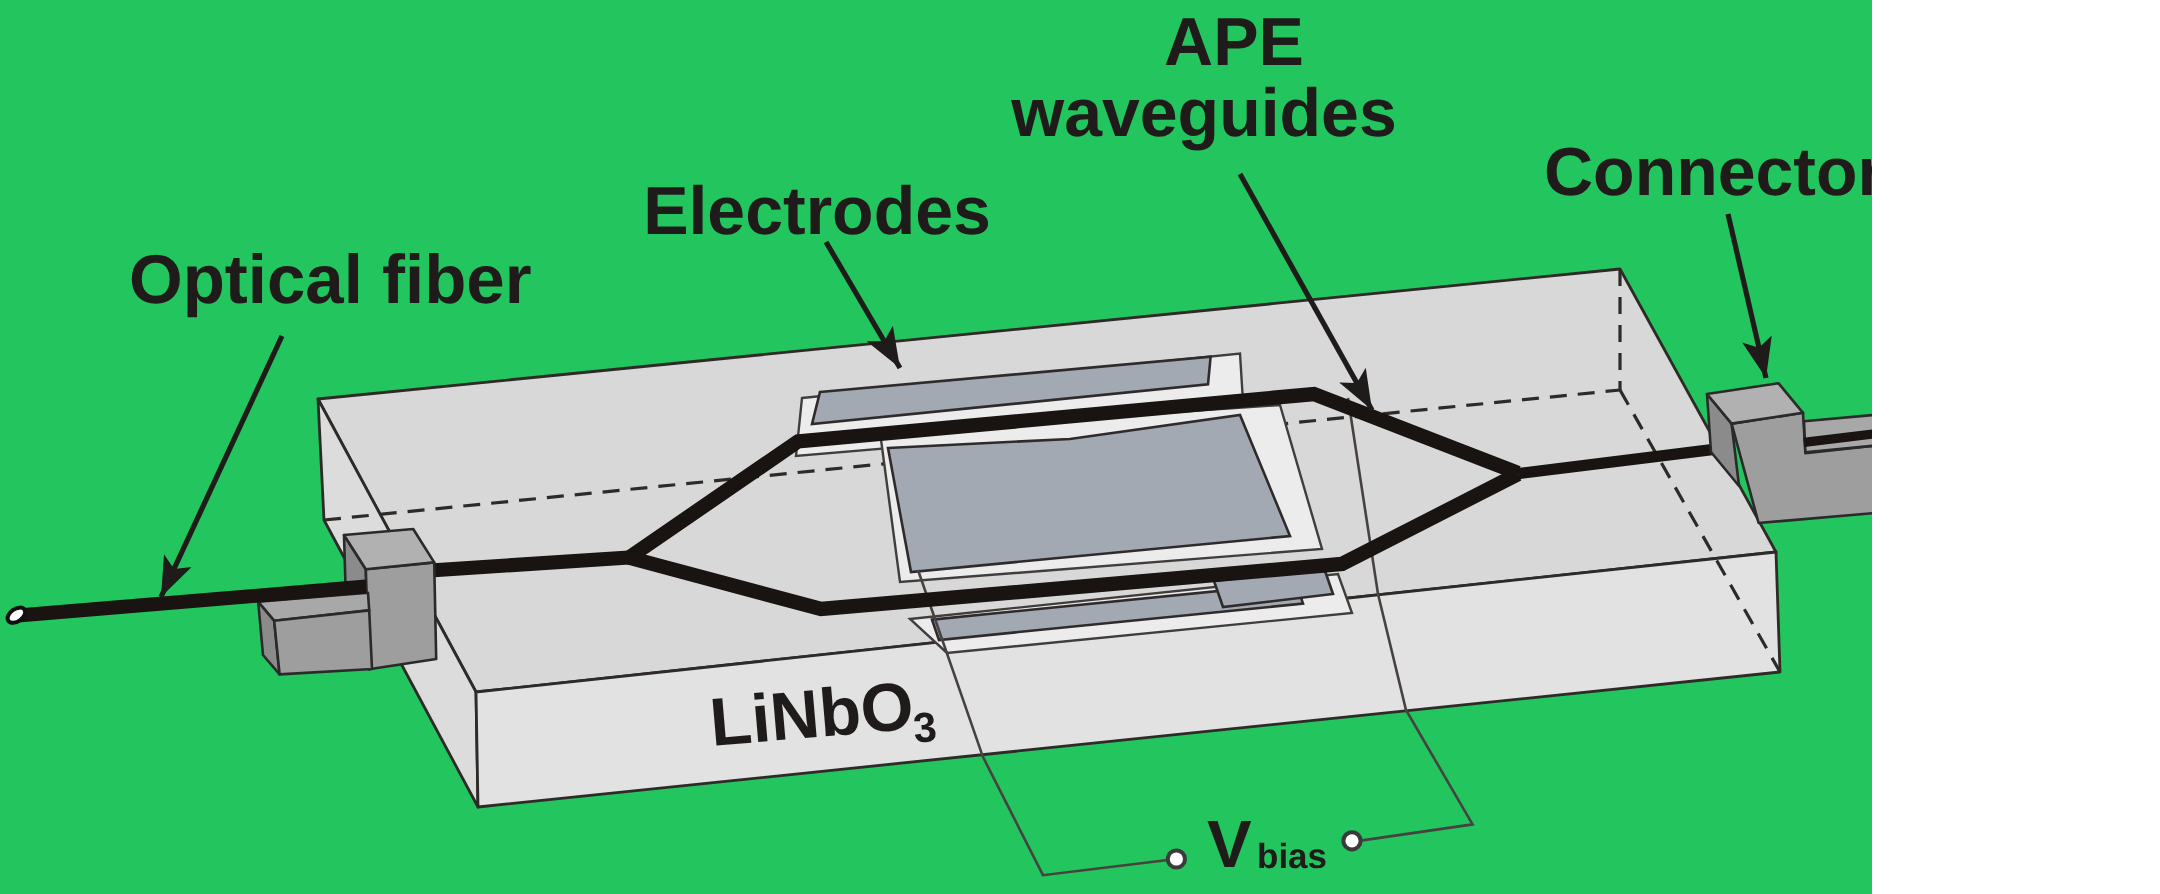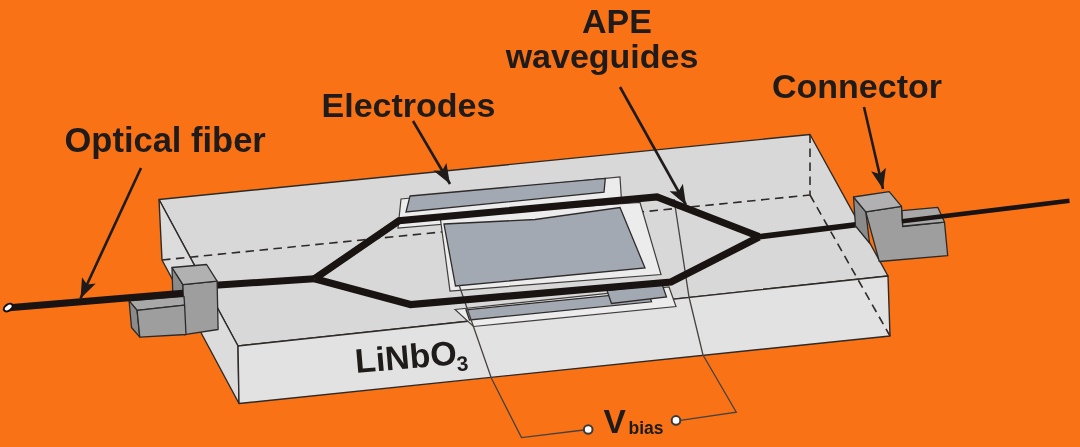--- a/index.html
+++ b/index.html
@@ -1,16 +1,16 @@
 <!DOCTYPE html>
 <html><head>
 <meta charset="utf-8">
 <style>
   html,body{margin:0;padding:0;background:#ffffff;}
-  #stage{position:relative;width:1080px;height:447px;background:#f97316;overflow:hidden;}
+  #stage{position:relative;width:936px;height:447px;background:#22c55e;overflow:hidden;}
   svg{display:block;}
   text{font-family:"Liberation Sans",sans-serif;font-weight:bold;fill:#1f1b1a;}
 </style>
 </head>
 <body>
 <div id="stage">
 <svg width="1080" height="447" viewBox="0 0 1080 447">
   <defs>
     <marker id="ah" orient="auto" markerUnits="userSpaceOnUse" markerWidth="30" markerHeight="22" refX="0" refY="0" viewBox="-22 -11 30 22">
       <path d="M0,0 L-20,-7.6 L-15.5,0 L-20,7.6 Z" fill="#1f1b1a"></path>

